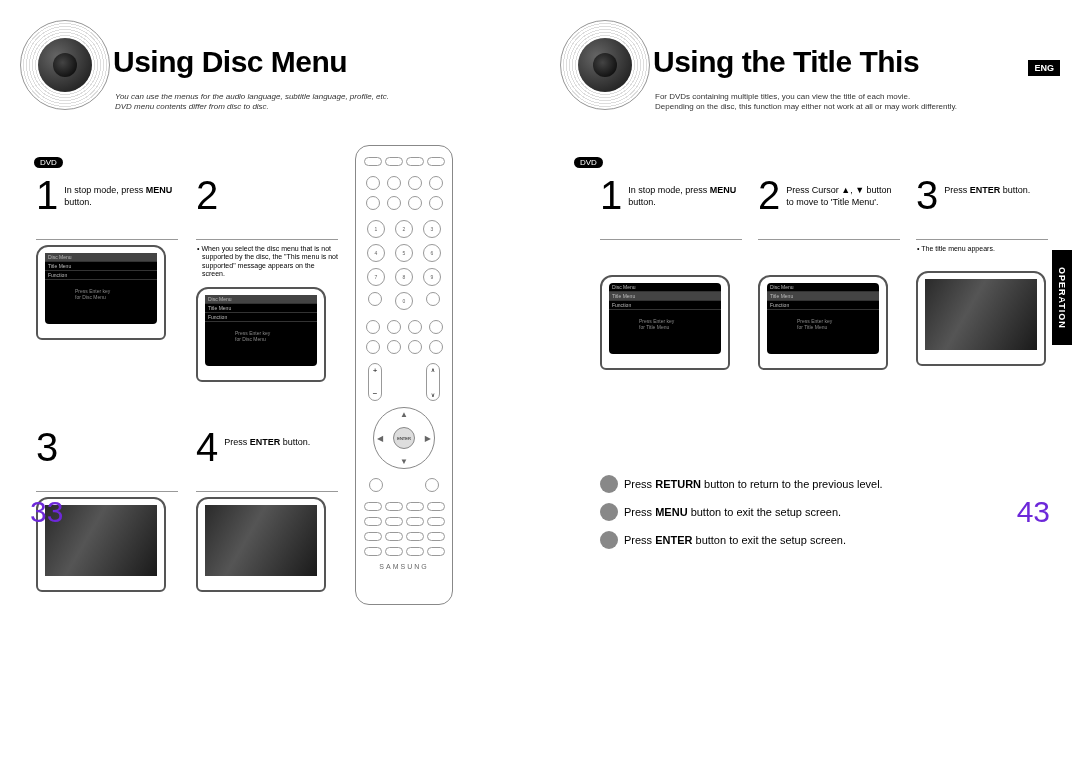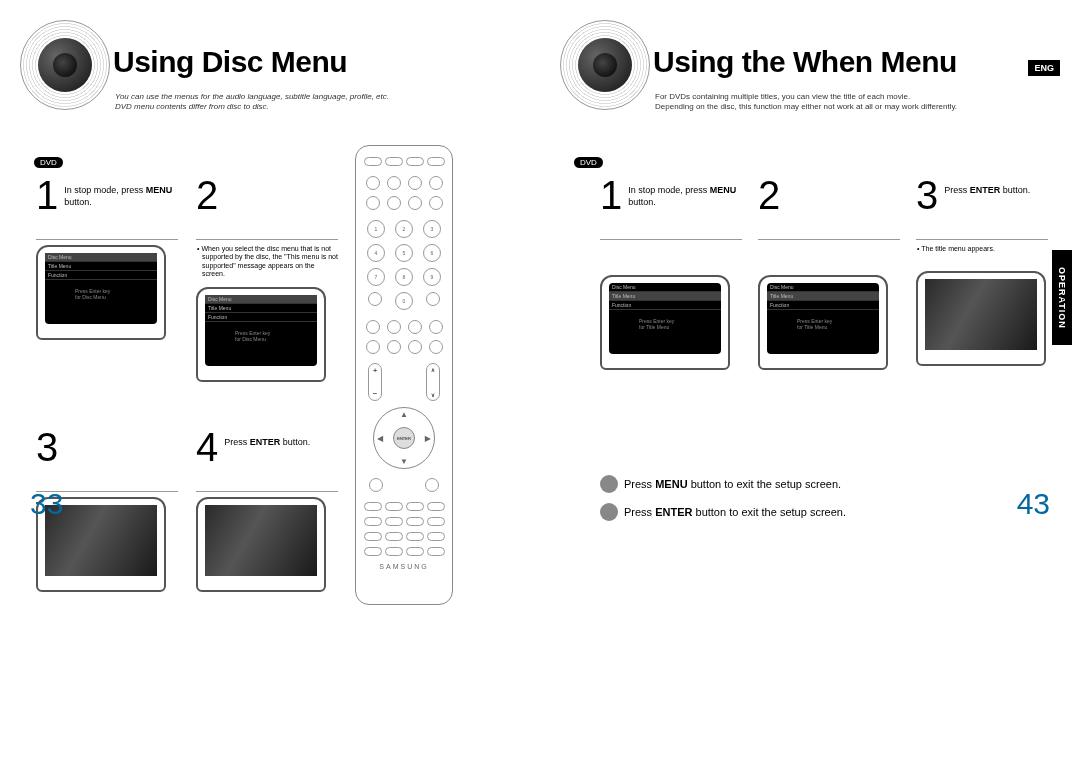--- a/index.html
+++ b/index.html
@@ -233,23 +233,23 @@
     border-radius: 50%;
     background: #888;
     margin-right: 6px;
     flex-shrink: 0;
   }
   .bullet-text {
     font-size: 11px;
   }
   .page-num {
     position: absolute;
-    bottom: 32px;
+    bottom: 24px;
     font-size: 30px;
-    color: #0369a1;
+    color: #6d28d9;
   }
   .page-left .page-num { left: 30px; }
   .page-right .page-num { right: 30px; }
 </style>
 </head>
 <body>
 
 <div class="page page-left">
   <div class="speaker-icon">
     <div class="speaker-outer"></div>
@@ -421,21 +421,21 @@
 
   <div class="page-num">33</div>
 </div>
 
 <div class="page page-right">
   <div class="speaker-icon">
     <div class="speaker-outer"></div>
       <div class="speaker-mid"></div>
       <div class="speaker-inner"></div>
   </div>
-  <div class="title">Using the When Menu</div>
+  <div class="title">Using the Title This</div>
   <div class="subtitle" style="white-space:pre-line;">For DVDs containing multiple titles, you can view the title of each movie.
 Depending on the disc, this function may either not work at all or may work differently.</div>
   <div class="eng-badge">ENG</div>
   <div class="dvd-badge">DVD</div>
   <div class="operation-tab">OPERATION</div>
 
   <div class="step-box" style="top:178px;left:60px;">
     <div class="step-header">
       <div class="step-num">1</div>
       <div class="step-text">
@@ -449,20 +449,21 @@
         <div class="tv-menu-item" style="background:#444">Title Menu</div>
         <div class="tv-menu-item">Function</div>
         <div style="color:#888;font-size:5px;margin:8px 0 0 30px;">Press Enter key<br>for Title Menu</div>
       </div>
     </div>
   </div>
 
   <div class="step-box" style="top:178px;left:218px;">
     <div class="step-header">
       <div class="step-num">2</div>
+      <div class="step-text">Press Cursor ▲, ▼ button to move to 'Title Menu'.</div>
     </div>
     <div style="height:30px;"></div>
     <div class="tv">
       <div class="tv-screen">
         <div class="tv-menu-item">Disc Menu</div>
         <div class="tv-menu-item" style="background:#444">Title Menu</div>
         <div class="tv-menu-item">Function</div>
         <div style="color:#888;font-size:5px;margin:8px 0 0 30px;">Press Enter key<br>for Title Menu</div>
       </div>
     </div>
@@ -481,20 +482,26 @@
       <div class="tv-screen">
           <div class="tv-face"></div>
         </div>
     </div>
   </div>
 
   <div style="position:absolute;top:465px;left:60px;right:40px;">
     <div class="bullet-row">
       <div class="bullet-dot"></div>
       <div class="bullet-text">
+        <span>Press </span><strong>RETURN</strong><span> button to return to the previous level.</span>
+      </div>
+    </div>
+    <div class="bullet-row">
+      <div class="bullet-dot"></div>
+      <div class="bullet-text">
         <span>Press </span><strong>MENU</strong><span> button to exit the setup screen.</span>
       </div>
     </div>
     <div class="bullet-row">
       <div class="bullet-dot"></div>
       <div class="bullet-text">
         <span>Press </span><strong>ENTER</strong><span> button to exit the setup screen.</span>
       </div>
     </div>
   </div>

